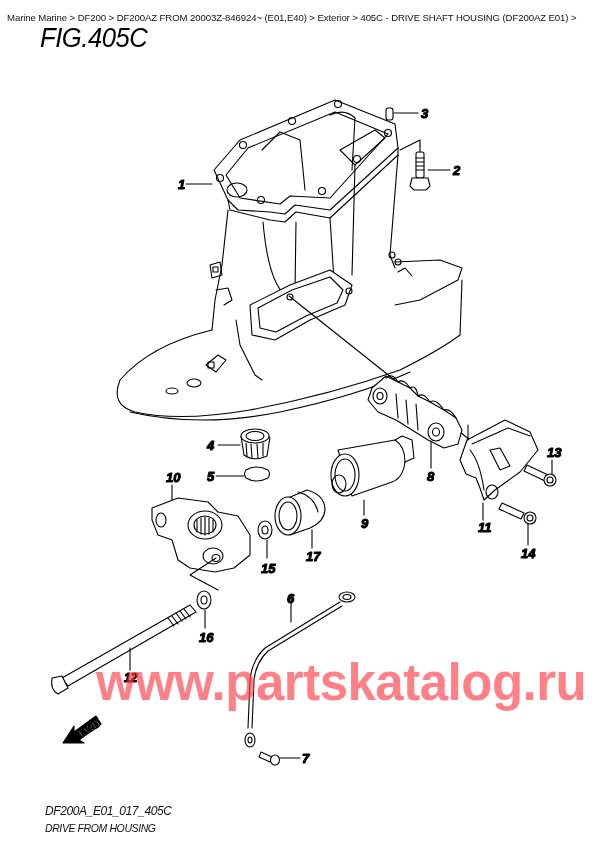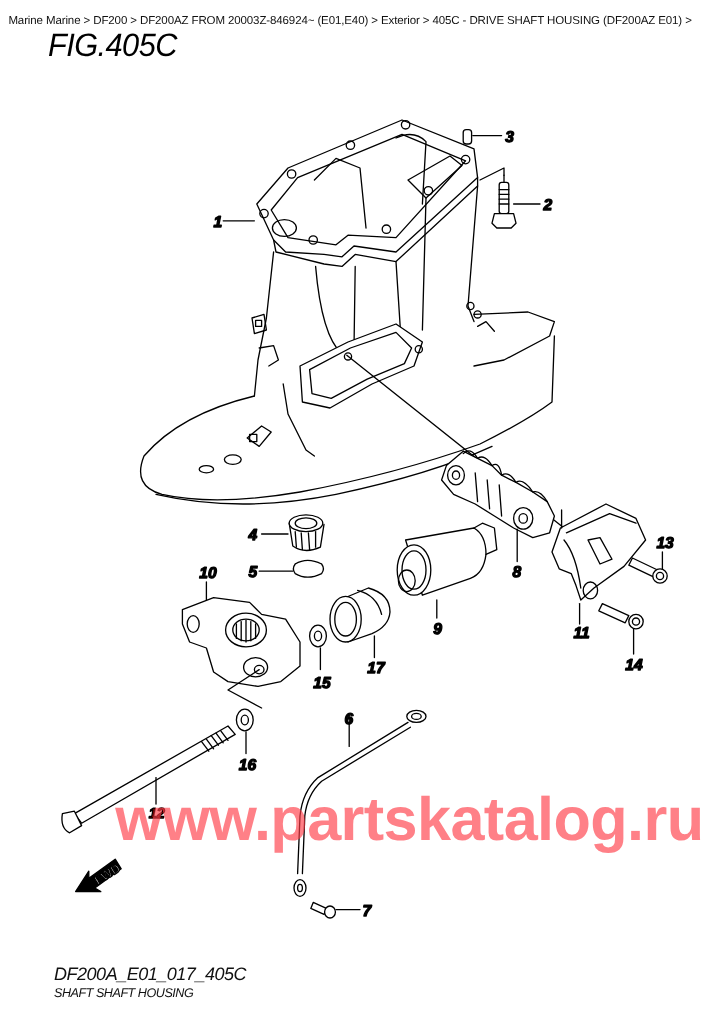--- a/index.html
+++ b/index.html
@@ -4,21 +4,21 @@
 <style>
   html, body { margin: 0; padding: 0; background: #ffffff; }
   body { width: 600px; height: 848px; position: relative; overflow: hidden; font-family: "Liberation Sans", sans-serif; }
   .breadcrumb { position: absolute; left: 7px; top: 12px; font-size: 9.6px; color: #111; white-space: nowrap; letter-spacing: -0.1px; }
   .breadcrumb a { color: #111; text-decoration: none; }
   .fig-title { position: absolute; left: 40px; top: 23px; font-size: 27px; font-style: italic; color: #000; letter-spacing: -0.5px; font-family: "Liberation Sans", sans-serif; transform: scaleX(0.95); transform-origin: left; }
   .drawing { position: absolute; left: 0; top: 0; width: 600px; height: 848px; }
   .callout { font-family: "Liberation Sans", sans-serif; font-style: italic; font-weight: bold; font-size: 13px; fill: #000; }
   .callout-red { fill: #b00; font-size: 12px; }
   .watermark { position: absolute; left: 96px; top: 653px; font-size: 51px; font-weight: bold; color: rgba(255, 60, 70, 0.65); white-space: nowrap; letter-spacing: -0.5px; font-family: "Liberation Sans", sans-serif; }
-  .footer-code { position: absolute; left: 45px; top: 804px; font-size: 15px; font-style: italic; color: #111; letter-spacing: -0.4px; }
+  .footer-code { position: absolute; left: 45px; top: 804px; font-size: 12px; font-style: italic; color: #111; letter-spacing: -0.4px; }
   .footer-name { position: absolute; left: 45px; top: 822px; font-size: 10.5px; font-style: italic; color: #111; letter-spacing: -0.4px; }
   .fwd-text { font-family: "Liberation Sans", sans-serif; font-size: 10px; font-weight: bold; fill: #fff; }
 </style>
 </head>
 <body>
 
 <div class="breadcrumb">
   <a href="#">Marine Marine</a>
   <span> &gt; </span>
   <a href="#">DF200</a>
@@ -250,13 +250,13 @@
 
   <g>
     <path d="M63 743 L74 726 L74 732 L96 716 L101 724 L79 740 L84 743 Z" fill="#000" stroke="#000"></path>
     <text class="fwd-text" x="78" y="735" transform="rotate(-32 84 730)">FWD</text>
   </g>
 </svg>
 
 <div class="watermark">www.partskatalog.ru</div>
 
 <div class="footer-code">DF200A_E01_017_405C</div>
-<div class="footer-name">SHAFT SHAFT HOUSING</div>
+<div class="footer-name">DRIVE FROM HOUSING</div>
 
 </body></html>

